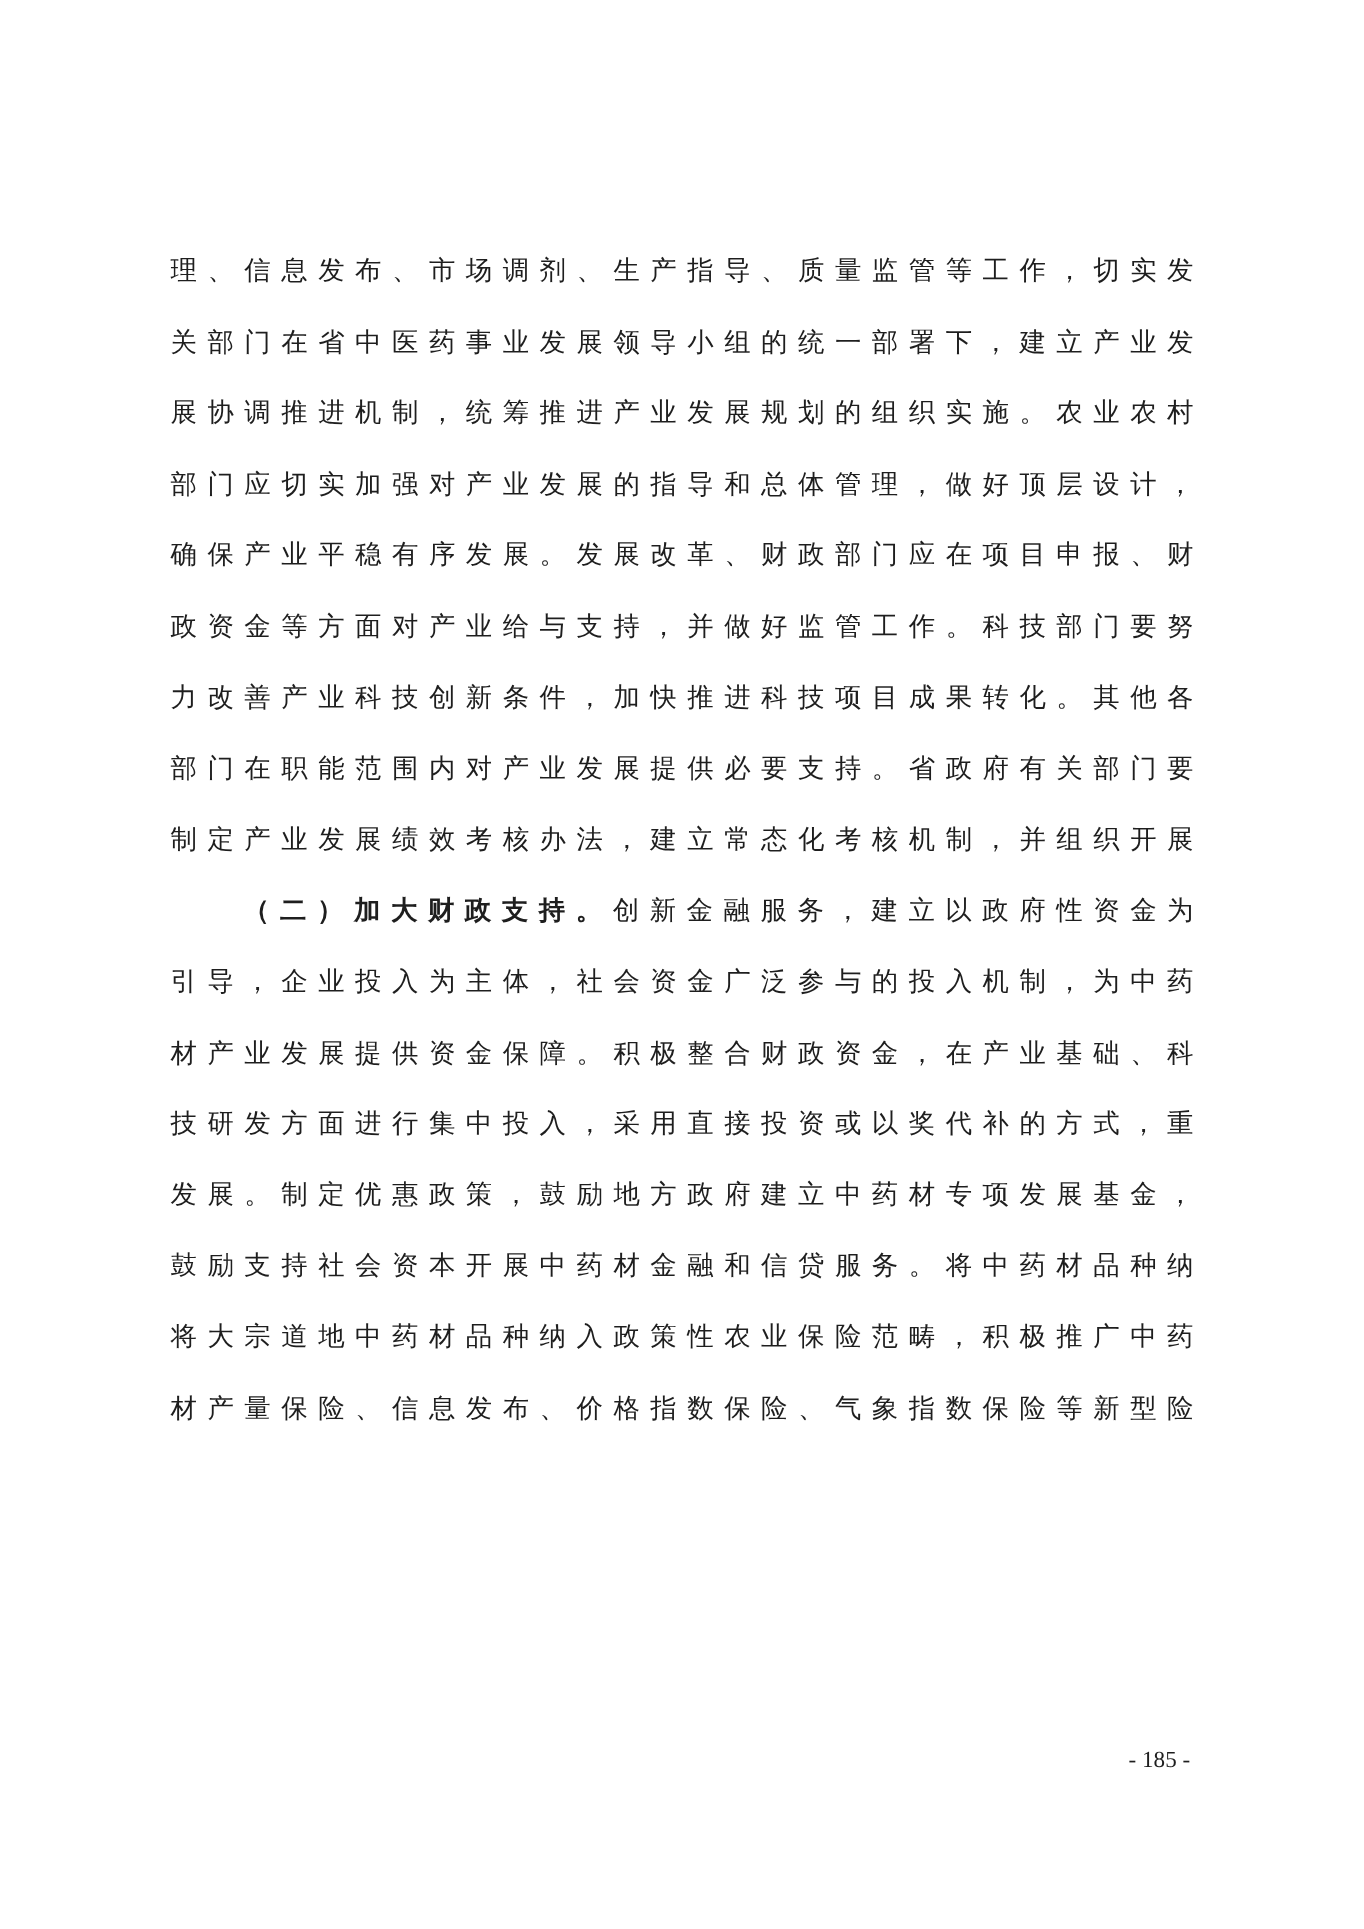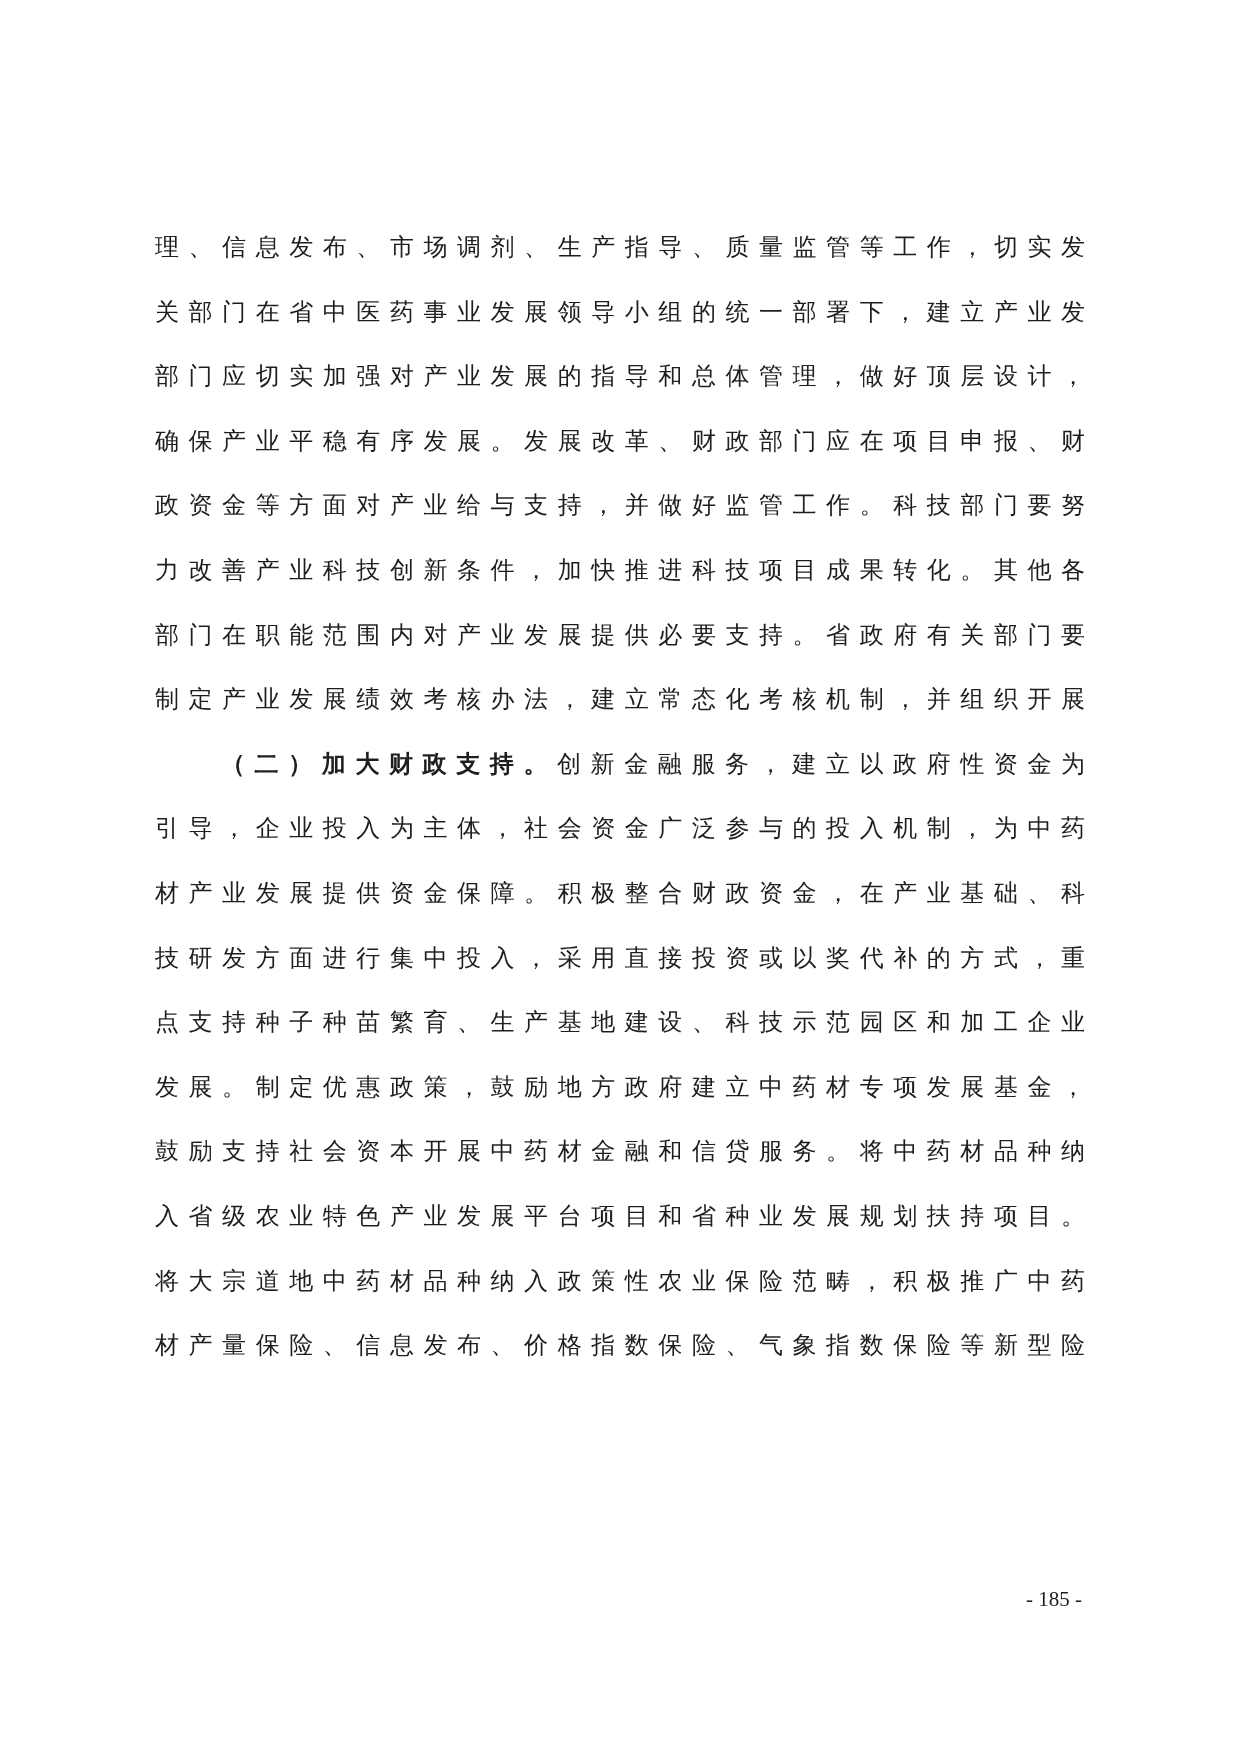--- a/index.html
+++ b/index.html
@@ -52,35 +52,34 @@
   }
 </style>
 </head>
 <body>
 
 <div class="page">
   <div class="content">
 
     <div class="tline">理、信息发布、市场调剂、生产指导、质量监管等工作，切实发</div>
     <div class="tline">关部门在省中医药事业发展领导小组的统一部署下，建立产业发</div>
+    <div class="tline">展协调推进机制，统筹推进产业发展规划的组织实施。农业农村</div>
     <div class="tline">部门应切实加强对产业发展的指导和总体管理，做好顶层设计，</div>
     <div class="tline">确保产业平稳有序发展。发展改革、财政部门应在项目申报、财</div>
     <div class="tline">政资金等方面对产业给与支持，并做好监管工作。科技部门要努</div>
     <div class="tline">力改善产业科技创新条件，加快推进科技项目成果转化。其他各</div>
     <div class="tline">部门在职能范围内对产业发展提供必要支持。省政府有关部门要</div>
     <div class="tline">制定产业发展绩效考核办法，建立常态化考核机制，并组织开展</div>
 
     <div class="tline para2-first"><b class="bold-lead">（二）加大财政支持。</b><span>创新金融服务，建立以政府性资金为</span></div>
     <div class="tline">引导，企业投入为主体，社会资金广泛参与的投入机制，为中药</div>
     <div class="tline">材产业发展提供资金保障。积极整合财政资金，在产业基础、科</div>
     <div class="tline">技研发方面进行集中投入，采用直接投资或以奖代补的方式，重</div>
-    <div class="tline">点支持种子种苗繁育、生产基地建设、科技示范园区和加工企业</div>
     <div class="tline">发展。制定优惠政策，鼓励地方政府建立中药材专项发展基金，</div>
     <div class="tline">鼓励支持社会资本开展中药材金融和信贷服务。将中药材品种纳</div>
-    <div class="tline">入省级农业特色产业发展平台项目和省种业发展规划扶持项目。</div>
     <div class="tline">将大宗道地中药材品种纳入政策性农业保险范畴，积极推广中药</div>
     <div class="tline">材产量保险、信息发布、价格指数保险、气象指数保险等新型险</div>
   </div>
 
   <div class="footer">
     <span>- 185 -</span>
   </div>
 </div>
 
 </body></html>

